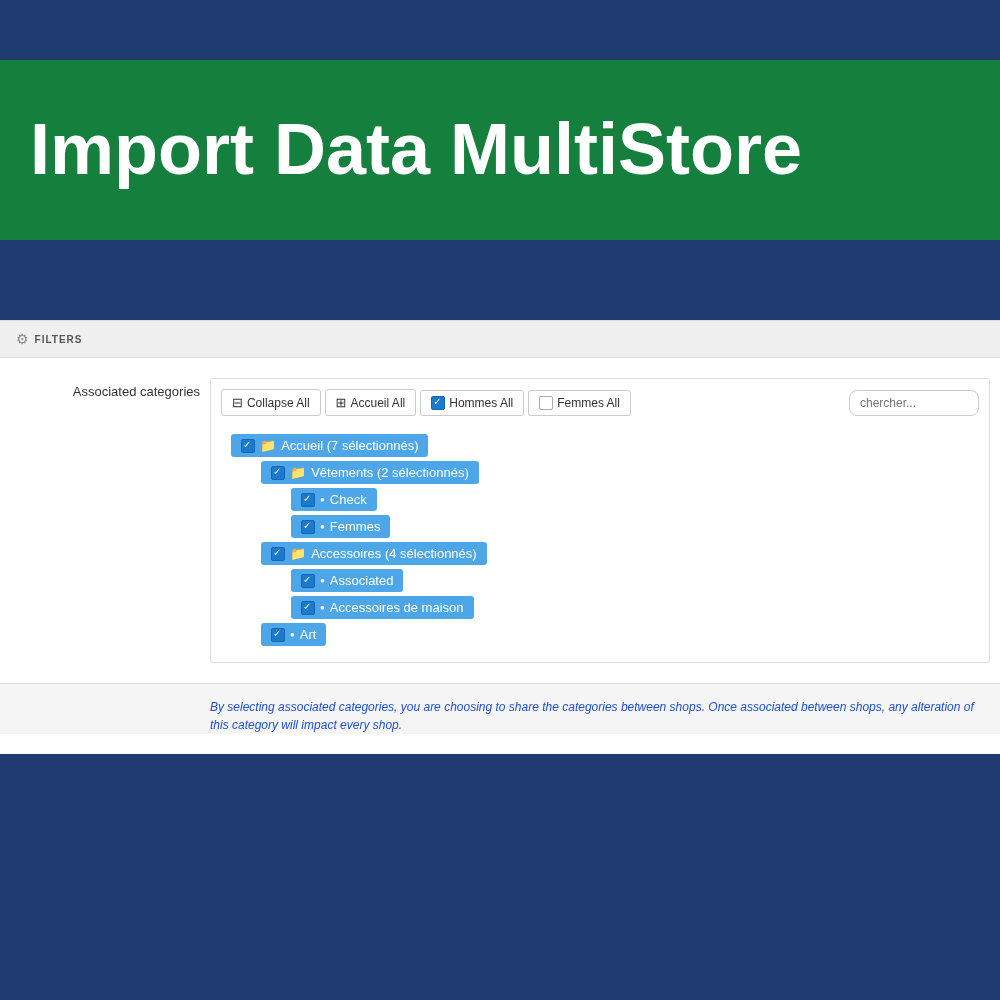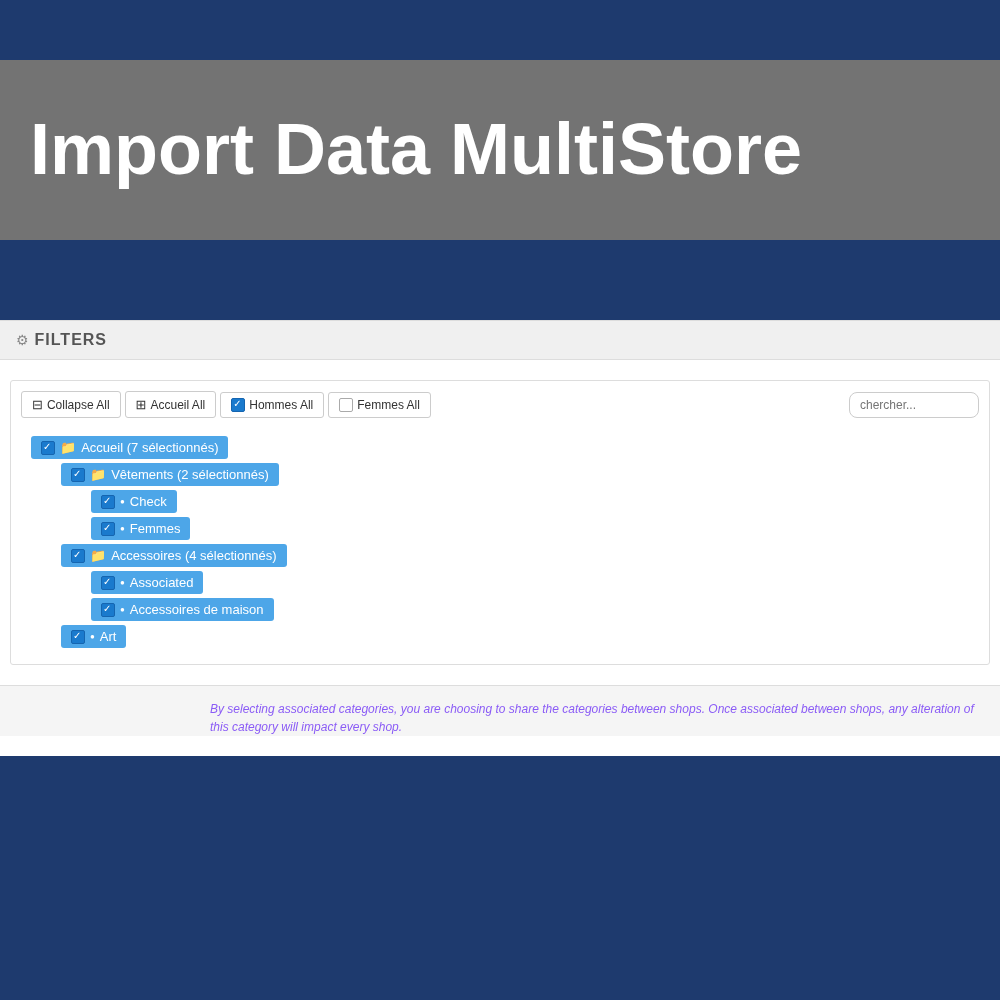--- a/index.html
+++ b/index.html
@@ -9,21 +9,21 @@
       width: 1000px;
       min-height: 1000px;
     }
 
     .top-bar {
       background: #1e3a6e;
       height: 60px;
     }
 
     .red-banner {
-      background: #737373;
+      background: #15803d;
       padding: 20px 30px;
       min-height: 180px;
       display: flex;
       align-items: center;
     }
 
     .banner-title {
       color: white;
       font-size: 72px;
       font-weight: 900;
@@ -45,21 +45,21 @@
       background: #f0f0f0;
       border-top: 1px solid #ddd;
       border-bottom: 1px solid #ddd;
       padding: 10px 16px;
       display: flex;
       align-items: center;
       gap: 6px;
     }
 
     .filters-header-text {
-      font-size: 16px;
+      font-size: 10px;
       font-weight: bold;
       color: #555;
       letter-spacing: 1px;
       text-transform: uppercase;
     }
 
     .gear-icon {
       color: #888;
       font-size: 14px;
     }
@@ -184,21 +184,21 @@
       font-size: 8px;
       color: white;
     }
 
     .level-0 { margin-left: 10px; }
     .level-1 { margin-left: 40px; }
     .level-2 { margin-left: 70px; }
 
     .note-text {
       font-size: 12px;
-      color: #8b5cf6;
+      color: #1d4ed8;
       font-style: italic;
       padding: 14px 10px 0 210px;
       line-height: 1.5;
     }
 
     .bottom-blue {
       background: #1e3a6e;
       height: 200px;
     }
   </style>
@@ -214,20 +214,21 @@
 <div class="blue-section"></div>
 
 <div class="content-area">
 
   <div class="filters-header">
     <span class="gear-icon">⚙</span>
     <span class="filters-header-text">FILTERS</span>
   </div>
 
   <div class="main-section">
+    <div class="label-col">Associated categories</div>
 
     <div class="tree-col">
       <div class="tree-toolbar">
         <button class="tree-btn">
           <span class="btn-icon">⊟</span>
           <span>Collapse All</span>
         </button>
         <button class="tree-btn">
           <span class="btn-icon">⊞</span>
           <span>Accueil All</span>

